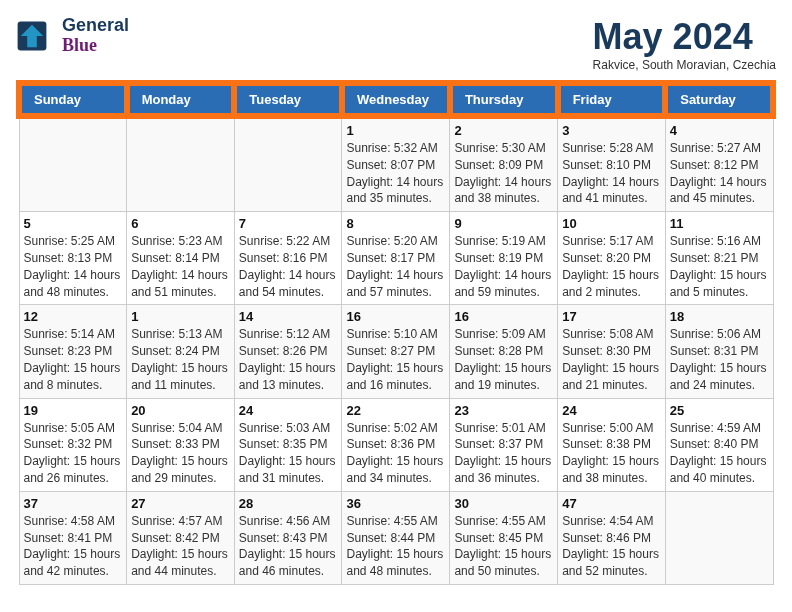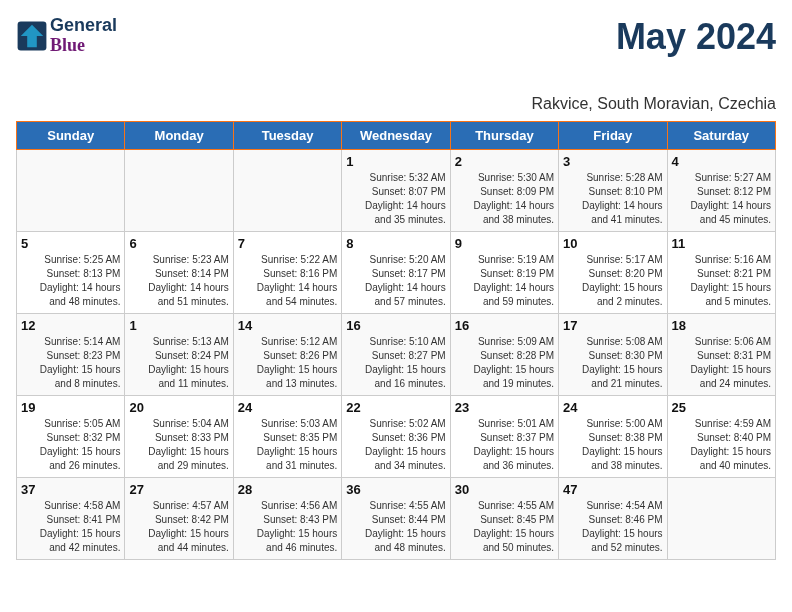--- a/index.html
+++ b/index.html
@@ -18,76 +18,75 @@
     }
     .logo {
       display: flex;
       align-items: center;
     }
     .logo-text {
       font-size: 18px;
       font-weight: bold;
       color: #1a3a5c;
       line-height: 1.1;
+      margin-left: 12px;
     }
     .logo-text span {
       color: #701a75;
       font-family: Liberation Serif, serif;
     }
     .logo-icon {
       width: 32px;
       height: 32px;
       margin-right: 2px;
     }
     .title-block {
-      text-align: right;
+      text-align: left;
     }
     .calendar-title {
       font-size: 36px;
       font-weight: bold;
       color: #1a3a5c;
     }
     .calendar-subtitle {
-      font-size: 16px;
+      font-size: 12px;
       color: #333;
-      margin-top: 37px;
     }
     table {
       width: 100%;
       border-collapse: collapse;
       font-size: 10.5px;
     }
     thead tr th {
       background: #2a6db5;
       color: #fff;
       padding: 6px 12px;
-      text-align: center;
+      text-align: left;
       font-size: 13px;
       font-weight: bold;
-      border: 1px solid #f97316;
+      border: 6px solid #f97316;
     }
     tbody tr td {
       border: 1px solid #ccc;
       vertical-align: top;
       padding: 4px;
       width: 108px;
       min-height: 80px;
     }
     .cell-day {
       font-size: 13px;
       font-weight: bold;
       color: #111;
       display: block;
       margin-bottom: 2px;
     }
     .cell-info {
       color: #333;
-      font-size: 10px;
+      font-size: 12px;
       line-height: 1.4;
-      text-align: right;
     }
     tbody tr:nth-child(odd) td {
       background: #f9f9f9;
     }
     tbody tr:nth-child(even) td {
       background: #ffffff;
     }
     td.empty {
       background: #f0f0f0;
     }

